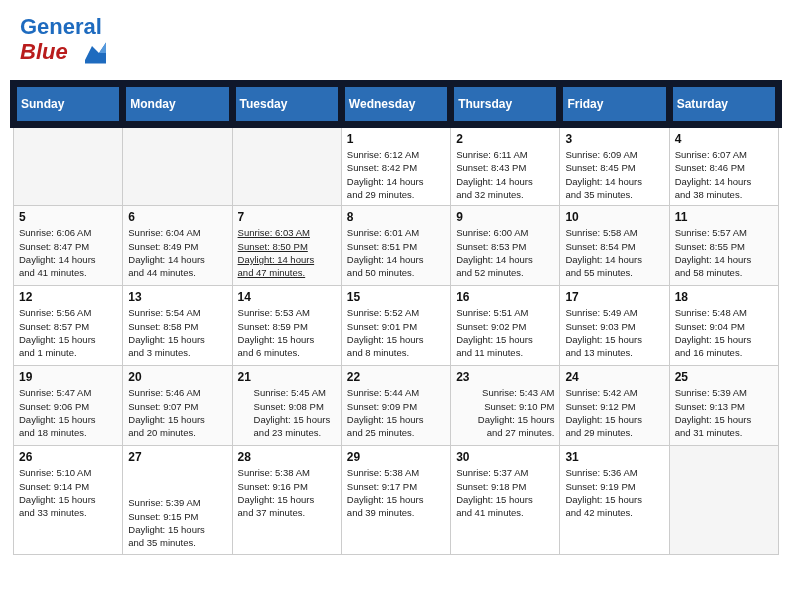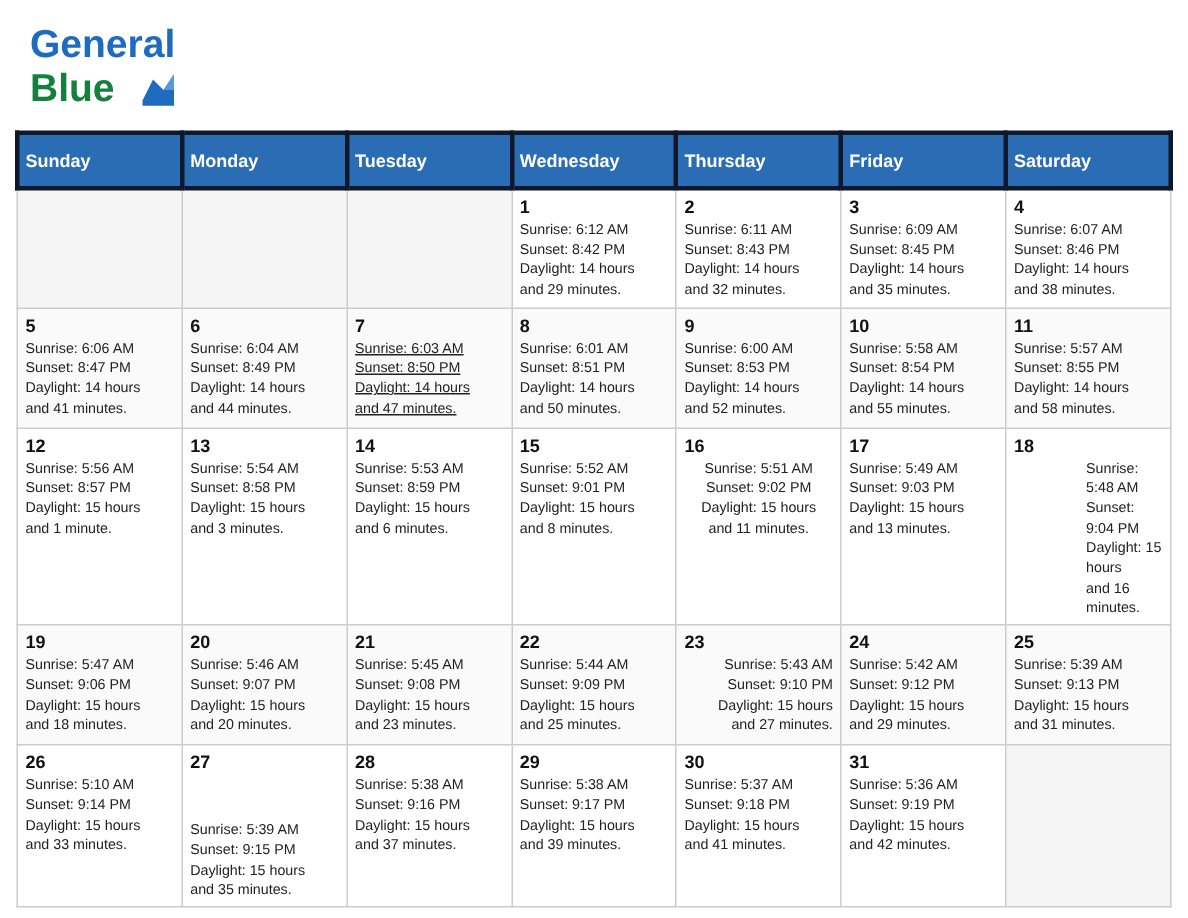--- a/index.html
+++ b/index.html
@@ -15,21 +15,21 @@
       justify-content: space-between;
       align-items: flex-start;
       margin-bottom: 8px;
       padding: 5px 10px;
     }
     .logo {
       display: flex;
       align-items: center;
     }
     .logo-text {
-      font-size: 26px;
+      font-size: 22px;
       font-weight: bold;
       color: #1a1a1a;
       line-height: 1.1;
     }
     .logo-text span {
       color: #1e6bbf;
     }
     .logo-icon {
       width: 36px;
       height: 36px;
@@ -51,21 +51,21 @@
       width: 100%;
       border-collapse: collapse;
       font-size: 10px;
     }
     .calendar th {
       background-color: #2b6db5;
       color: #fff;
       padding: 10px 4px;
       text-align: left;
       font-size: 12px;
-      border: 3px solid #0f172a;
+      border: 7px solid #0f172a;
     }
     .calendar td {
       border: 1px solid #ccc;
       vertical-align: top;
       padding: 4px 5px;
       width: calc(100% / 7);
       height: 80px;
       background: #fff;
     }
     .calendar td.empty {
@@ -89,21 +89,21 @@
 </head>
 <body>
 
 <div class="header">
   <div class="logo">
     <div>
       <div class="logo-text">
         <span>General</span>
       </div>
       <div class="logo-text">
-        <span style="color:#15803d;">Blue</span>
+        <span style="color:#b91c1c;font-style:italic;">Blue</span>
         <svg class="logo-icon" viewBox="0 0 40 40" style="display:inline-block;vertical-align:middle;width:28px;height:28px;">
           <polygon points="10,30 20,10 30,20 40,5 40,35 10,35" fill="#1e6bbf"></polygon>
           <polygon points="30,20 40,5 40,20" fill="#5599dd"></polygon>
         </svg>
       </div>
     </div>
   </div>
   <div class="title-block">
     <div class="month-year"></div>
     <div class="location"></div>
@@ -231,35 +231,35 @@
         </td>
         <td>
           <div class="day-number">15</div>
           <div class="day-info" style="white-space: pre-line;">Sunrise: 5:52 AM
 Sunset: 9:01 PM
 Daylight: 15 hours
 and 8 minutes.</div>
         </td>
         <td>
           <div class="day-number">16</div>
-          <div class="day-info" style="white-space: pre-line; text-align: center;">Sunrise: 5:51 AM
+          <div class="day-info" style="white-space: pre-line;">Sunrise: 5:51 AM
 Sunset: 9:02 PM
 Daylight: 15 hours
 and 11 minutes.</div>
         </td>
         <td>
           <div class="day-number">17</div>
           <div class="day-info" style="white-space: pre-line;">Sunrise: 5:49 AM
 Sunset: 9:03 PM
 Daylight: 15 hours
 and 13 minutes.</div>
         </td>
         <td>
           <div class="day-number">18</div>
-          <div class="day-info" style="white-space: pre-line; margin-left: 48px;">Sunrise: 5:48 AM
+          <div class="day-info" style="white-space: pre-line;">Sunrise: 5:48 AM
 Sunset: 9:04 PM
 Daylight: 15 hours
 and 16 minutes.</div>
         </td>
       </tr>
       <tr>
         <td>
           <div class="day-number">19</div>
           <div class="day-info" style="white-space: pre-line;">Sunrise: 5:47 AM
 Sunset: 9:06 PM
@@ -268,21 +268,21 @@
         </td>
         <td>
           <div class="day-number">20</div>
           <div class="day-info" style="white-space: pre-line;">Sunrise: 5:46 AM
 Sunset: 9:07 PM
 Daylight: 15 hours
 and 20 minutes.</div>
         </td>
         <td>
           <div class="day-number">21</div>
-          <div class="day-info" style="white-space: pre-line;">Sunrise: 5:45 AM
+          <div class="day-info" style="white-space: pre-line; margin-left: 16px;">Sunrise: 5:45 AM
 Sunset: 9:08 PM
 Daylight: 15 hours
 and 23 minutes.</div>
         </td>
         <td>
           <div class="day-number">22</div>
           <div class="day-info" style="white-space: pre-line;">Sunrise: 5:44 AM
 Sunset: 9:09 PM
 Daylight: 15 hours
 and 25 minutes.</div>

